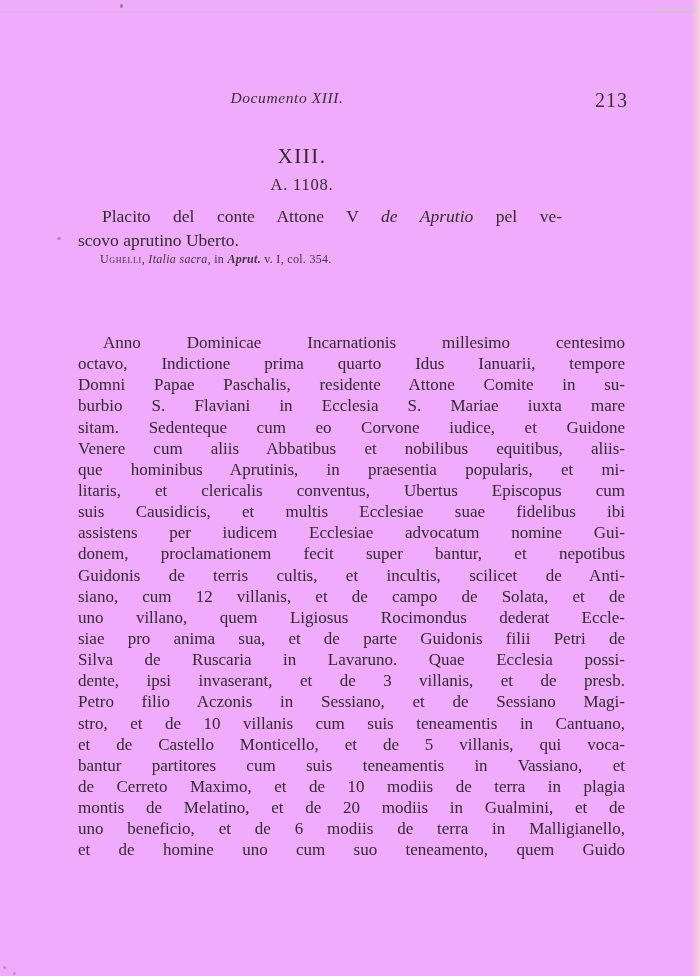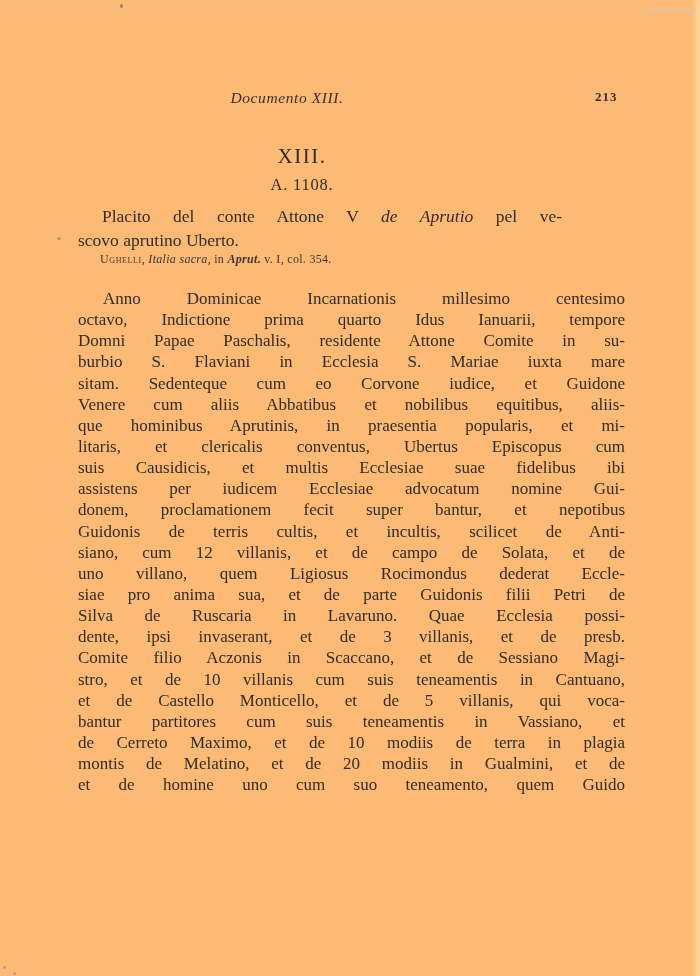--- a/index.html
+++ b/index.html
@@ -4,21 +4,21 @@
 <style>
   html, body {
     margin: 0;
     padding: 0;
     background: #ffffff;
   }
   .page {
     position: relative;
     width: 700px;
     height: 976px;
-    background: #fdba74;
+    background: #f0abfc;
     overflow: hidden;
     font-family: "Liberation Serif", serif;
     color: #2f2d2a;
   }
   
   .top-edge {
     position: absolute;
     top: 12px; left: 0;
     width: 100%; height: 1px;
     background: rgba(198,196,188,0.45);
@@ -50,24 +50,23 @@
     transform: translateX(-50%);
     font-style: italic;
     font-size: 15.5px;
     letter-spacing: 0.6px;
     color: #34322e;
     white-space: nowrap;
   }
   .page-number {
     position: absolute;
     left: 595px;
-    font-size: 13px;
+    font-size: 20px;
     letter-spacing: 1px;
     color: #34322e;
-    font-weight: bold;
   }
 
   
   .doc-number {
     position: absolute;
     top: 144px;
     left: 302px;
     transform: translateX(-50%);
     font-size: 21px;
     letter-spacing: 1.5px;
@@ -124,21 +123,21 @@
     width: 547px;
     font-size: 17px;
   }
   .bline {
     height: 21.15px;
     line-height: 21.15px;
     text-align: justify;
     text-align-last: justify;
     overflow: hidden;
   }
-  .bline.indent { padding-left: 25px; }
+  .bline.indent { padding-left: 25px; margin-top: 44px; }
 </style>
 </head>
 <body>
 
 <div class="page">
 
   <div class="top-edge"></div>
   <div class="right-tint"></div>
   <div class="smudge-top-right"></div>
   <div class="speck s1"></div>
@@ -172,22 +171,23 @@
     <div class="bline">litaris, et clericalis conventus, Ubertus Episcopus cum</div>
     <div class="bline">suis Causidicis, et multis Ecclesiae suae fidelibus ibi</div>
     <div class="bline">assistens per iudicem Ecclesiae advocatum nomine Gui-</div>
     <div class="bline">donem, proclamationem fecit super bantur, et nepotibus</div>
     <div class="bline">Guidonis de terris cultis, et incultis, scilicet de Anti-</div>
     <div class="bline">siano, cum 12 villanis, et de campo de Solata, et de</div>
     <div class="bline">uno villano, quem Ligiosus Rocimondus dederat Eccle-</div>
     <div class="bline">siae pro anima sua, et de parte Guidonis filii Petri de</div>
     <div class="bline">Silva de Ruscaria in Lavaruno. Quae Ecclesia possi-</div>
     <div class="bline">dente, ipsi invaserant, et de 3 villanis, et de presb.</div>
-    <div class="bline">Comite filio Aczonis in Scaccano, et de Sessiano Magi-</div>
+    <div class="bline">Petro filio Aczonis in Sessiano, et de Sessiano Magi-</div>
     <div class="bline">stro, et de 10 villanis cum suis teneamentis in Cantuano,</div>
     <div class="bline">et de Castello Monticello, et de 5 villanis, qui voca-</div>
     <div class="bline">bantur partitores cum suis teneamentis in Vassiano, et</div>
     <div class="bline">de Cerreto Maximo, et de 10 modiis de terra in plagia</div>
     <div class="bline">montis de Melatino, et de 20 modiis in Gualmini, et de</div>
+    <div class="bline">uno beneficio, et de 6 modiis de terra in Malligianello,</div>
     <div class="bline">et de homine uno cum suo teneamento, quem Guido</div>
   </div>
 
 </div>
 
 </body></html>

